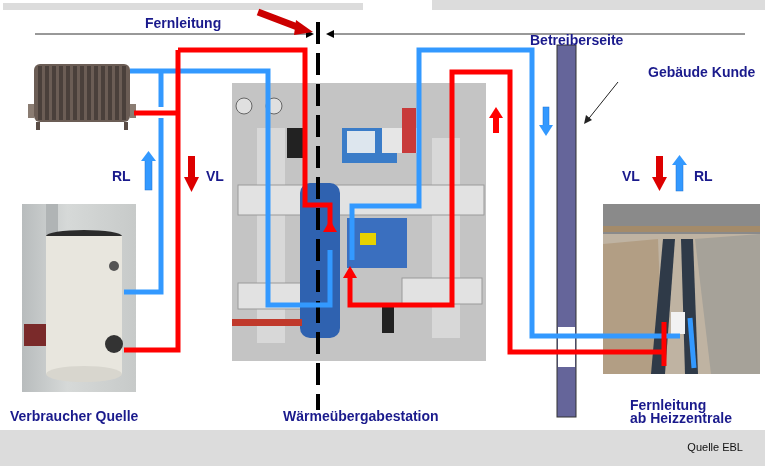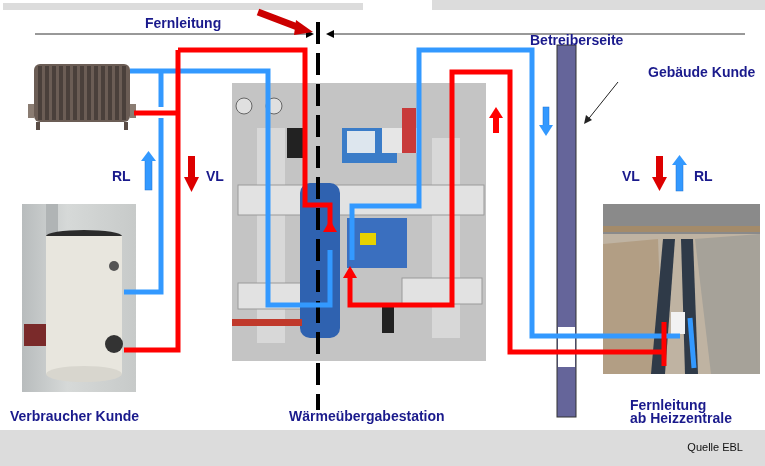--- a/index.html
+++ b/index.html
@@ -160,19 +160,19 @@
   </g>
 </svg>
 
 <div class="label" style="left:145px;top:15px;">Fernleitung</div>
 <div class="label" style="left:530px;top:32px;">Betreiberseite</div>
 <div class="label" style="left:612px;top:64px;margin-left:36px;">Gebäude Kunde</div>
 <div class="label" style="left:112px;top:168px;">RL</div>
 <div class="label" style="left:206px;top:168px;">VL</div>
 <div class="label" style="left:622px;top:168px;">VL</div>
 <div class="label" style="left:694px;top:168px;">RL</div>
-<div class="label" style="left:10px;top:408px;">Verbraucher Kunde</div>
-<div class="label" style="left:283px;top:408px;margin-left:6px;">Wärmeübergabestation</div>
+<div class="label" style="left:10px;top:408px;">Verbraucher Quelle</div>
+<div class="label" style="left:283px;top:408px;">Wärmeübergabestation</div>
 <div class="label" style="left:630px;top:397px;">Fernleitung</div>
 <div class="label" style="left:630px;top:410px;">ab Heizzentrale</div>
 
 <div class="footer"></div>
 <div class="source">Quelle EBL</div>
 
 </body></html>

